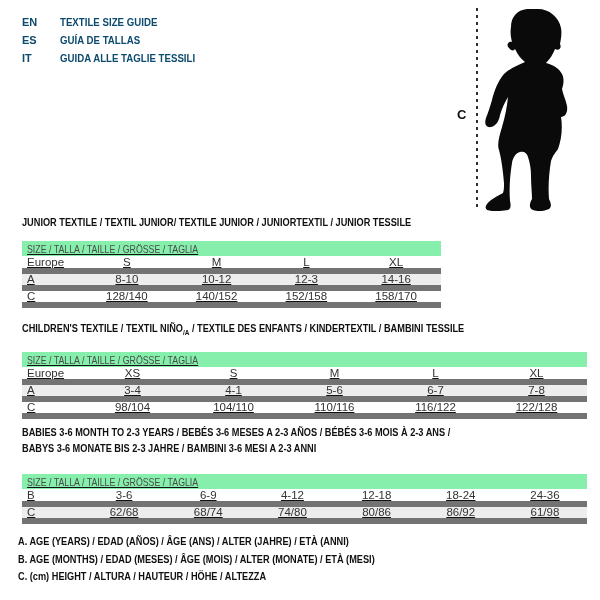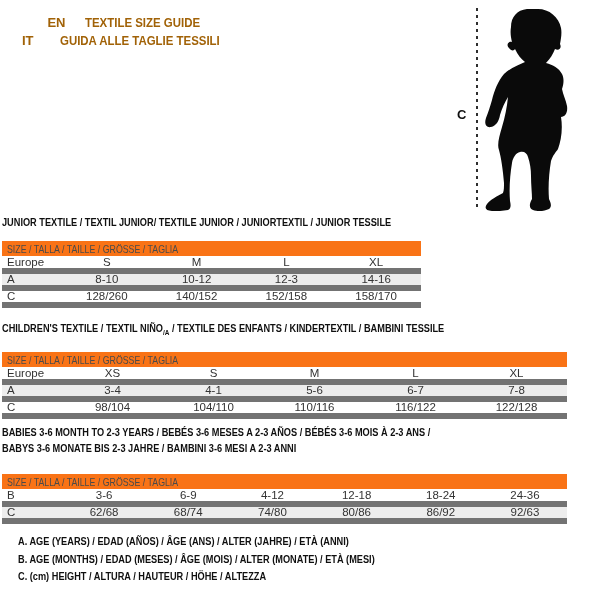--- a/index.html
+++ b/index.html
@@ -7,58 +7,62 @@
     width:600px; height:600px; position:relative; overflow:hidden;
     background:#ffffff;
     font-family:"Liberation Sans", sans-serif;
     color:#111;
   }
   .cond80 { display:inline-block; transform:scaleX(0.80); transform-origin:0 50%; white-space:nowrap; }
   .cond88 { display:inline-block; transform:scaleX(0.88); transform-origin:0 50%; white-space:nowrap; }
 
   
   .lang-list { position:absolute; left:22px; top:13px; }
-  .lang-row { display:flex; height:18px; align-items:center; font-weight:700; font-size:13px; color:#a16207;justify-content:center; }
+  .lang-row { display:flex; height:18px; align-items:center; font-weight:700; font-size:11px; color:#0c4a6e; }
   .lang-code { width:38px; }
 
   
   .figure { position:absolute; left:455px; top:5px; width:145px; height:212px; }
   .measure-line { position:absolute; left:21px; top:3px; width:2px; height:201px;
     background:repeating-linear-gradient(to bottom, #2e2e2e 0 3px, transparent 3px 7px); }
   .measure-label { position:absolute; left:2px; top:102px; font-weight:700; font-size:13px; color:#0f0f0f; }
   .silhouette { position:absolute; left:28px; top:0; }
 
   
-  .tbl { position:absolute; left:2px; }
+  .tbl { position:absolute; left:22px;text-decoration:underline; }
   .tbl.t1 { top:214px; width:419px; }
   .tbl.t2 { top:320px; width:565px; }
   .tbl.t3 { top:424px; width:565px; }
   .tbl-title { font-weight:700; font-size:11.5px; line-height:16px; color:#0f0f0f; white-space:nowrap; }
   .t1 .tbl-title, .t2 .tbl-title { margin-bottom:11px; }
   .t3 .tbl-title { margin-bottom:18px; }
   .sub { font-size:8px; vertical-align:sub; }
-  .size-header { height:15px; background:#f97316; color:#4a4a4a; font-size:11px;
+  .size-header { height:15px; background:#86efac; color:#4a4a4a; font-size:11px;
     display:flex; align-items:center; padding-left:5px; box-sizing:border-box; margin-bottom:1px; }
   .trow { display:flex; height:17px; align-items:flex-end; font-size:11.5px; color:#333;
     box-sizing:border-box; border-bottom:6px solid #737373; }
   .trow.alt { background:#ededed; }
   .rlabel { width:60px; padding-left:5px; box-sizing:border-box; }
   .cell { flex:1; text-align:center; }
 
   
   .notes { position:absolute; left:18px; top:533px; }
   .note-line { font-weight:700; font-size:11.5px; line-height:17.5px; color:#0f0f0f; white-space:nowrap; }
 </style>
 </head>
 <body>
 
 <div class="lang-list">
   <div class="lang-row">
     <span class="lang-code">EN</span>
     <span class="cond88">TEXTILE SIZE GUIDE</span>
+  </div>
+  <div class="lang-row">
+    <span class="lang-code">ES</span>
+    <span class="cond88">GUÍA DE TALLAS</span>
   </div>
   <div class="lang-row">
     <span class="lang-code">IT</span>
     <span class="cond88">GUIDA ALLE TAGLIE TESSILI</span>
   </div>
 </div>
 
 <div class="figure">
   <span class="measure-label">C</span>
   <div class="measure-line"></div>
@@ -122,21 +126,21 @@
   </div>
   <div class="trow alt">
     <span class="rlabel">A</span>
     <span class="cell">8-10</span>
     <span class="cell">10-12</span>
     <span class="cell">12-3</span>
     <span class="cell">14-16</span>
   </div>
   <div class="trow">
     <span class="rlabel">C</span>
-    <span class="cell">128/260</span>
+    <span class="cell">128/140</span>
     <span class="cell">140/152</span>
     <span class="cell">152/158</span>
     <span class="cell">158/170</span>
   </div>
 </div>
 
 <div class="tbl t2">
   <div class="tbl-title">
     <span class="cond80"><span>CHILDREN'S TEXTILE / TEXTIL NIÑO</span><span class="sub">/A</span><span> / TEXTILE DES ENFANTS / KINDERTEXTIL / BAMBINI TESSILE</span></span>
   </div>
@@ -186,21 +190,21 @@
     <span class="cell">18-24</span>
     <span class="cell">24-36</span>
   </div>
   <div class="trow alt">
     <span class="rlabel">C</span>
     <span class="cell">62/68</span>
     <span class="cell">68/74</span>
     <span class="cell">74/80</span>
     <span class="cell">80/86</span>
     <span class="cell">86/92</span>
-    <span class="cell">92/63</span>
+    <span class="cell">61/98</span>
   </div>
 </div>
 
 <div class="notes">
   <div class="note-line"><span class="cond80">A. AGE (YEARS) / EDAD (AÑOS) / ÂGE (ANS) / ALTER (JAHRE) / ETÀ (ANNI)</span></div>
   <div class="note-line"><span class="cond80">B. AGE (MONTHS) / EDAD (MESES) / ÂGE (MOIS) / ALTER (MONATE) / ETÀ (MESI)</span></div>
   <div class="note-line"><span class="cond80">C. (cm) HEIGHT / ALTURA / HAUTEUR / HÖHE / ALTEZZA</span></div>
 </div>
 
 </body></html>

